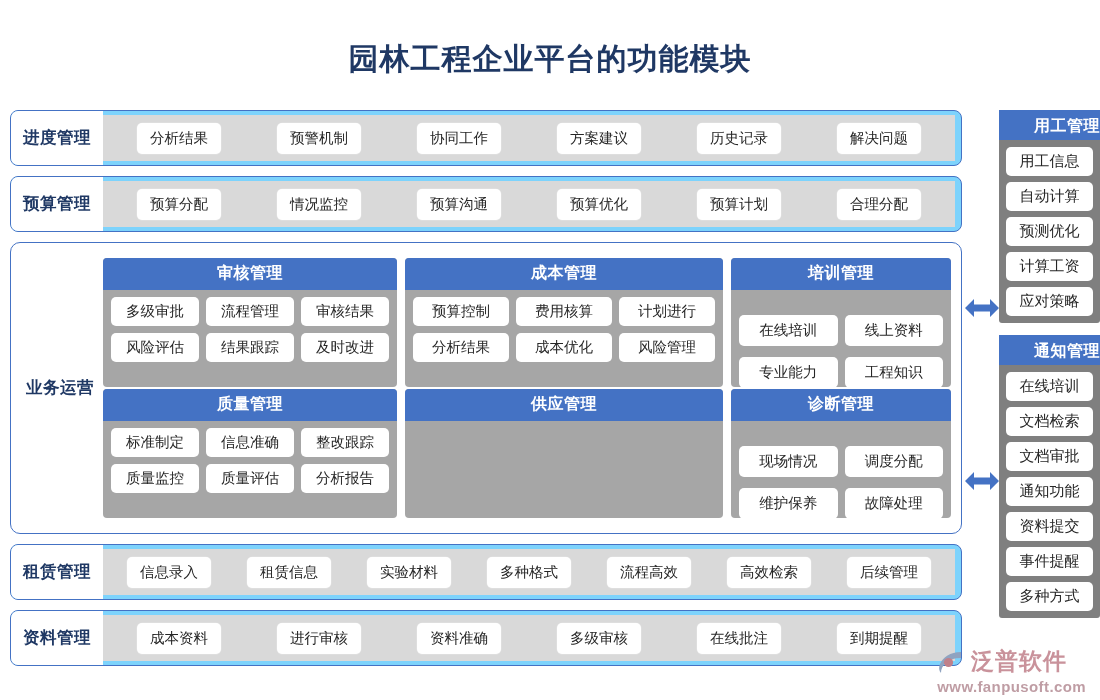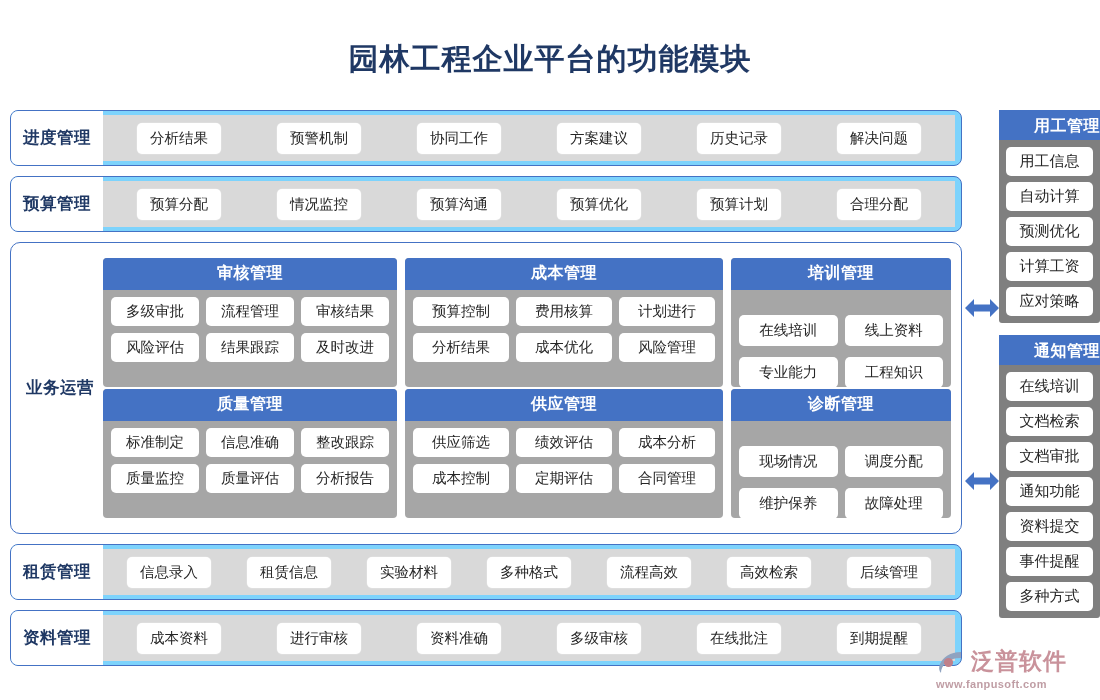--- a/index.html
+++ b/index.html
@@ -241,24 +241,24 @@
   .logo-mark { width: 30px; height: 30px; }
   .logo-text {
     color: #C0808A;
     font-size: 23px;
     font-weight: bold;
     letter-spacing: 1px;
     opacity: .85;
   }
   .logo-url {
     color: #B9939B;
-    font-size: 11px;
+    font-size: 15px;
     font-weight: bold;
     letter-spacing: .4px;
-    text-align: left;
+    text-align: right;
     margin-top: 1px;
     opacity: .9;
   }
 </style>
 </head>
 <body>
 
 <div class="page-title">园林工程企业平台的功能模块</div>
 
 <div class="layout">
@@ -353,32 +353,20 @@
               <div class="module-line">
                 <span class="chip">质量监控</span>
                 <span class="chip">质量评估</span>
                 <span class="chip">分析报告</span>
               </div>
             </div>
           </div>
 
           <div class="module w-supply">
             <div class="module-head">供应管理</div>
-            <div class="module-body">
-              <div class="module-line">
-                <span class="chip">供应筛选</span>
-                <span class="chip">绩效评估</span>
-                <span class="chip">成本分析</span>
-              </div>
-              <div class="module-line">
-                <span class="chip">成本控制</span>
-                <span class="chip">定期评估</span>
-                <span class="chip">合同管理</span>
-              </div>
-            </div>
           </div>
 
           <div class="module w-diag">
             <div class="module-head">诊断管理</div>
             <div class="module-body">
               <div class="module-line">
                 <span class="chip">现场情况</span>
                 <span class="chip">调度分配</span>
               </div>
               <div class="module-line">

